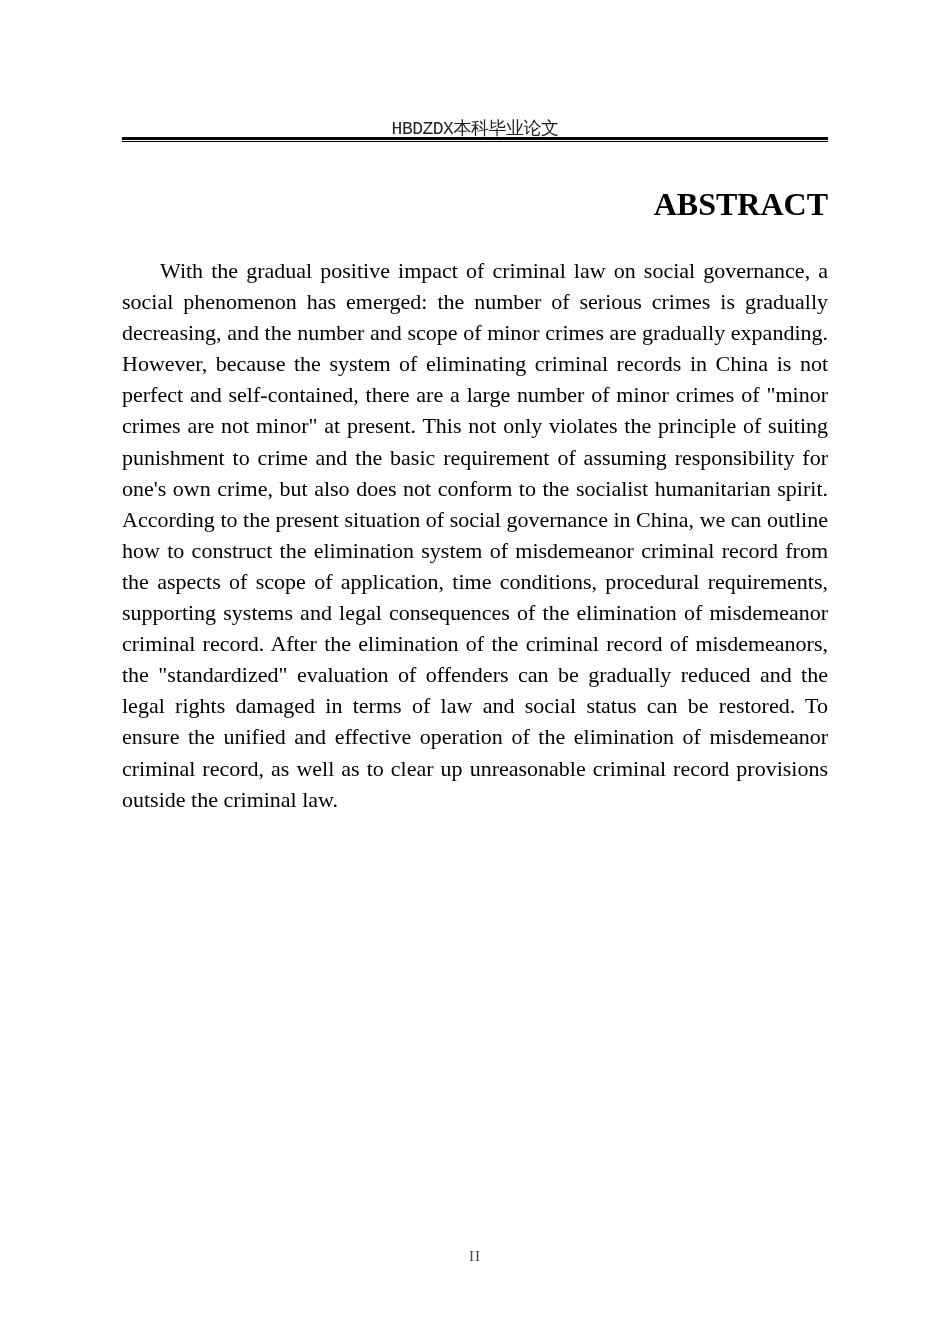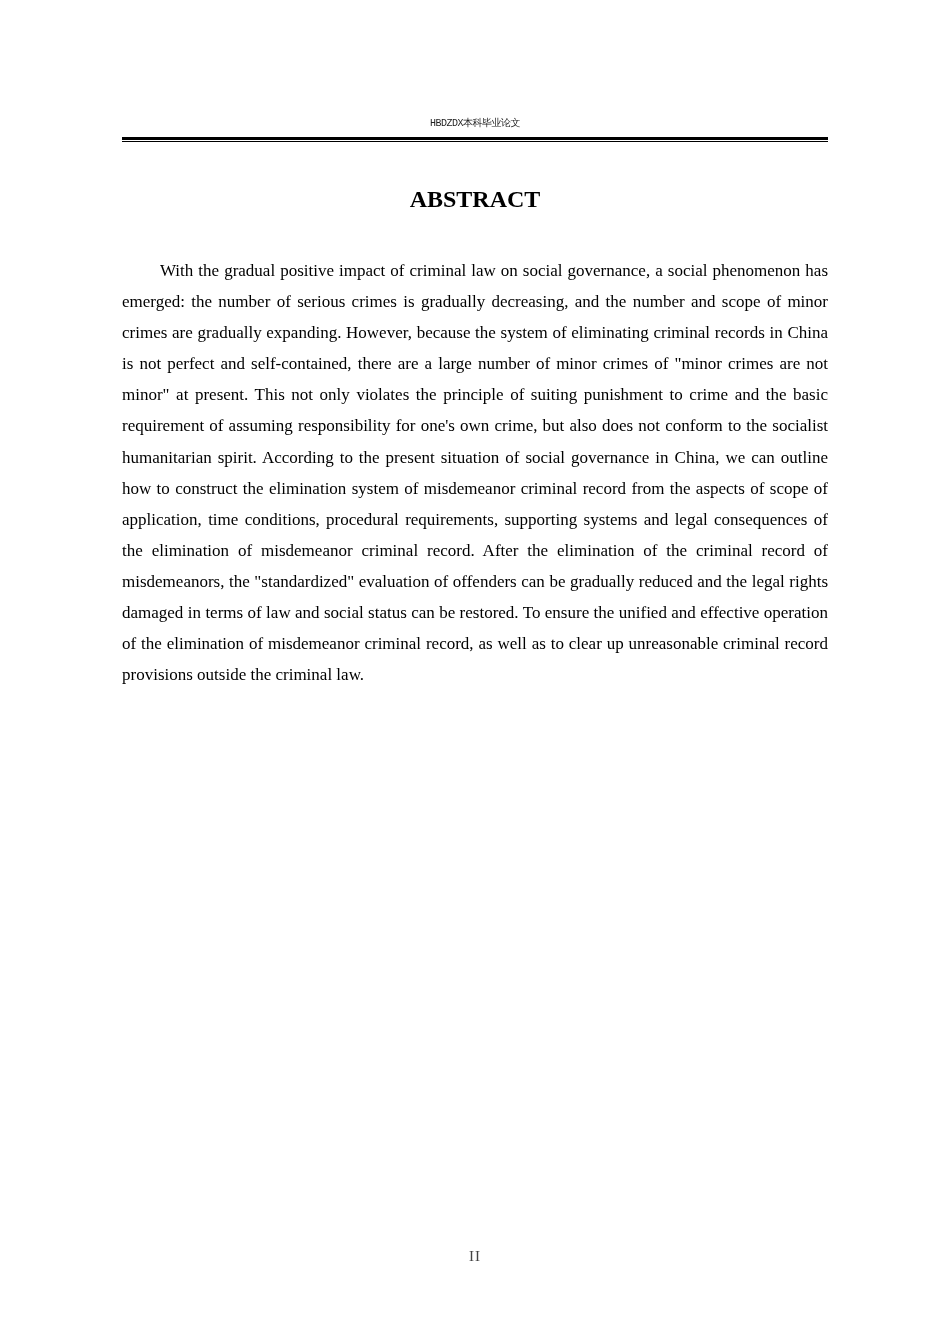--- a/index.html
+++ b/index.html
@@ -1,28 +1,28 @@
 <!DOCTYPE html>
 <html><head>
 <meta charset="utf-8">
 <style>
   html, body { margin: 0; padding: 0; background: #ffffff; }
   body { width: 950px; height: 1344px; position: relative; overflow: hidden;
          font-family: "Liberation Serif", "DejaVu Serif", serif; color: #000; }
   .header { position: absolute; left: 122px; width: 706px; top: 116px;
-            text-align: center; font-size: 10px; color: #222;
+            text-align: center; font-size: 18px; color: #222;
             font-family: "Liberation Mono", "DejaVu Sans Mono", monospace; letter-spacing: -0.5px; }
   .rule { position: absolute; left: 122px; width: 706px; top: 137px; height: 6px; }
   .rule .thick { height: 3px; background: #000; }
   .rule .gap { height: 1px; }
   .rule .thin { height: 1px; background: #000; }
   .title { position: absolute; left: 122px; width: 706px; top: 186px;
-           text-align: center; font-size: 24px; font-weight: bold; }
+           text-align: right; font-size: 32px; font-weight: bold; }
   .body { position: absolute; left: 122px; width: 706px; top: 255px;
-          font-size: 17px; line-height: 31.1px; text-align: justify; }
+          font-size: 22px; line-height: 31.1px; text-align: justify; }
   .body p { margin: 0; text-indent: 38px; }
   .keywords { margin: 0; text-indent: 38px; text-align: left; }
   .pagenum { position: absolute; left: 0; width: 950px; top: 1248px;
              text-align: center; font-size: 15px; color: #444; letter-spacing: 1px; }
 </style>
 </head>
 <body>
 
 <div class="header">HBDZDX本科毕业论文</div>
 <div class="rule">

